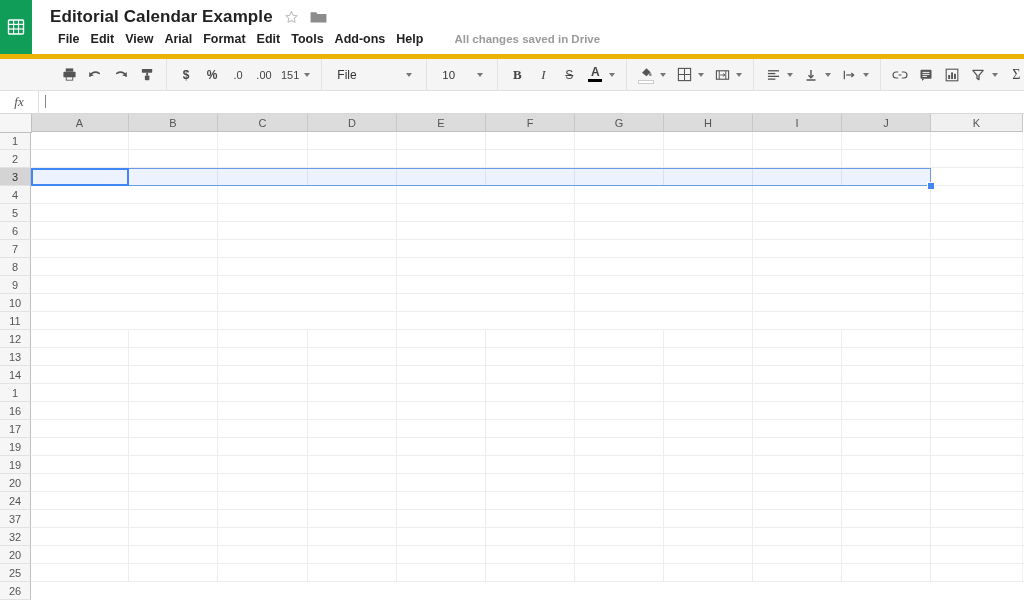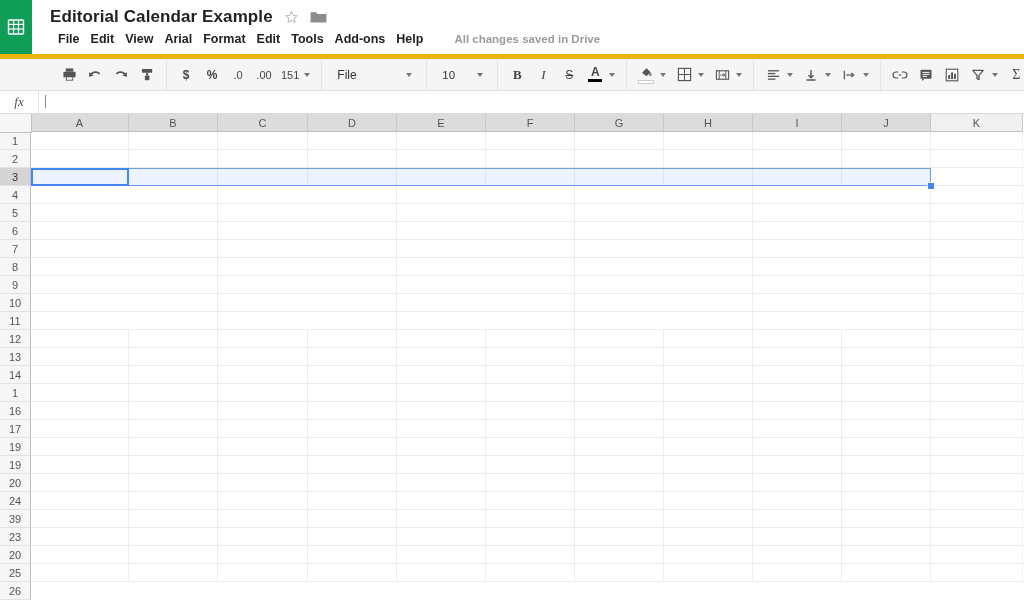--- a/index.html
+++ b/index.html
@@ -542,22 +542,22 @@
       <div class="rh">12</div>
       <div class="rh">13</div>
       <div class="rh">14</div>
       <div class="rh">1</div>
       <div class="rh">16</div>
       <div class="rh">17</div>
       <div class="rh">19</div>
       <div class="rh">19</div>
       <div class="rh">20</div>
       <div class="rh">24</div>
-      <div class="rh">39</div>
-      <div class="rh">23</div>
+      <div class="rh">37</div>
+      <div class="rh">32</div>
       <div class="rh">20</div>
       <div class="rh">25</div>
       <div class="rh">26</div>
     </div>
   <div class="cells" id="cells">
     <div class="sel-range" id="selrange" style="left: 0px; top: 36px; width: 900px; height: 18px;"></div>
     <div class="sel-active" id="selactive" style="left: 0px; top: 36px; width: 98px; height: 18px;"></div>
     <div class="fill-handle" id="fillhandle" style="left: 896px; top: 50px;"></div>
   <div class="cellrow">
         <div class="cell" style="width: 98px;"></div>

